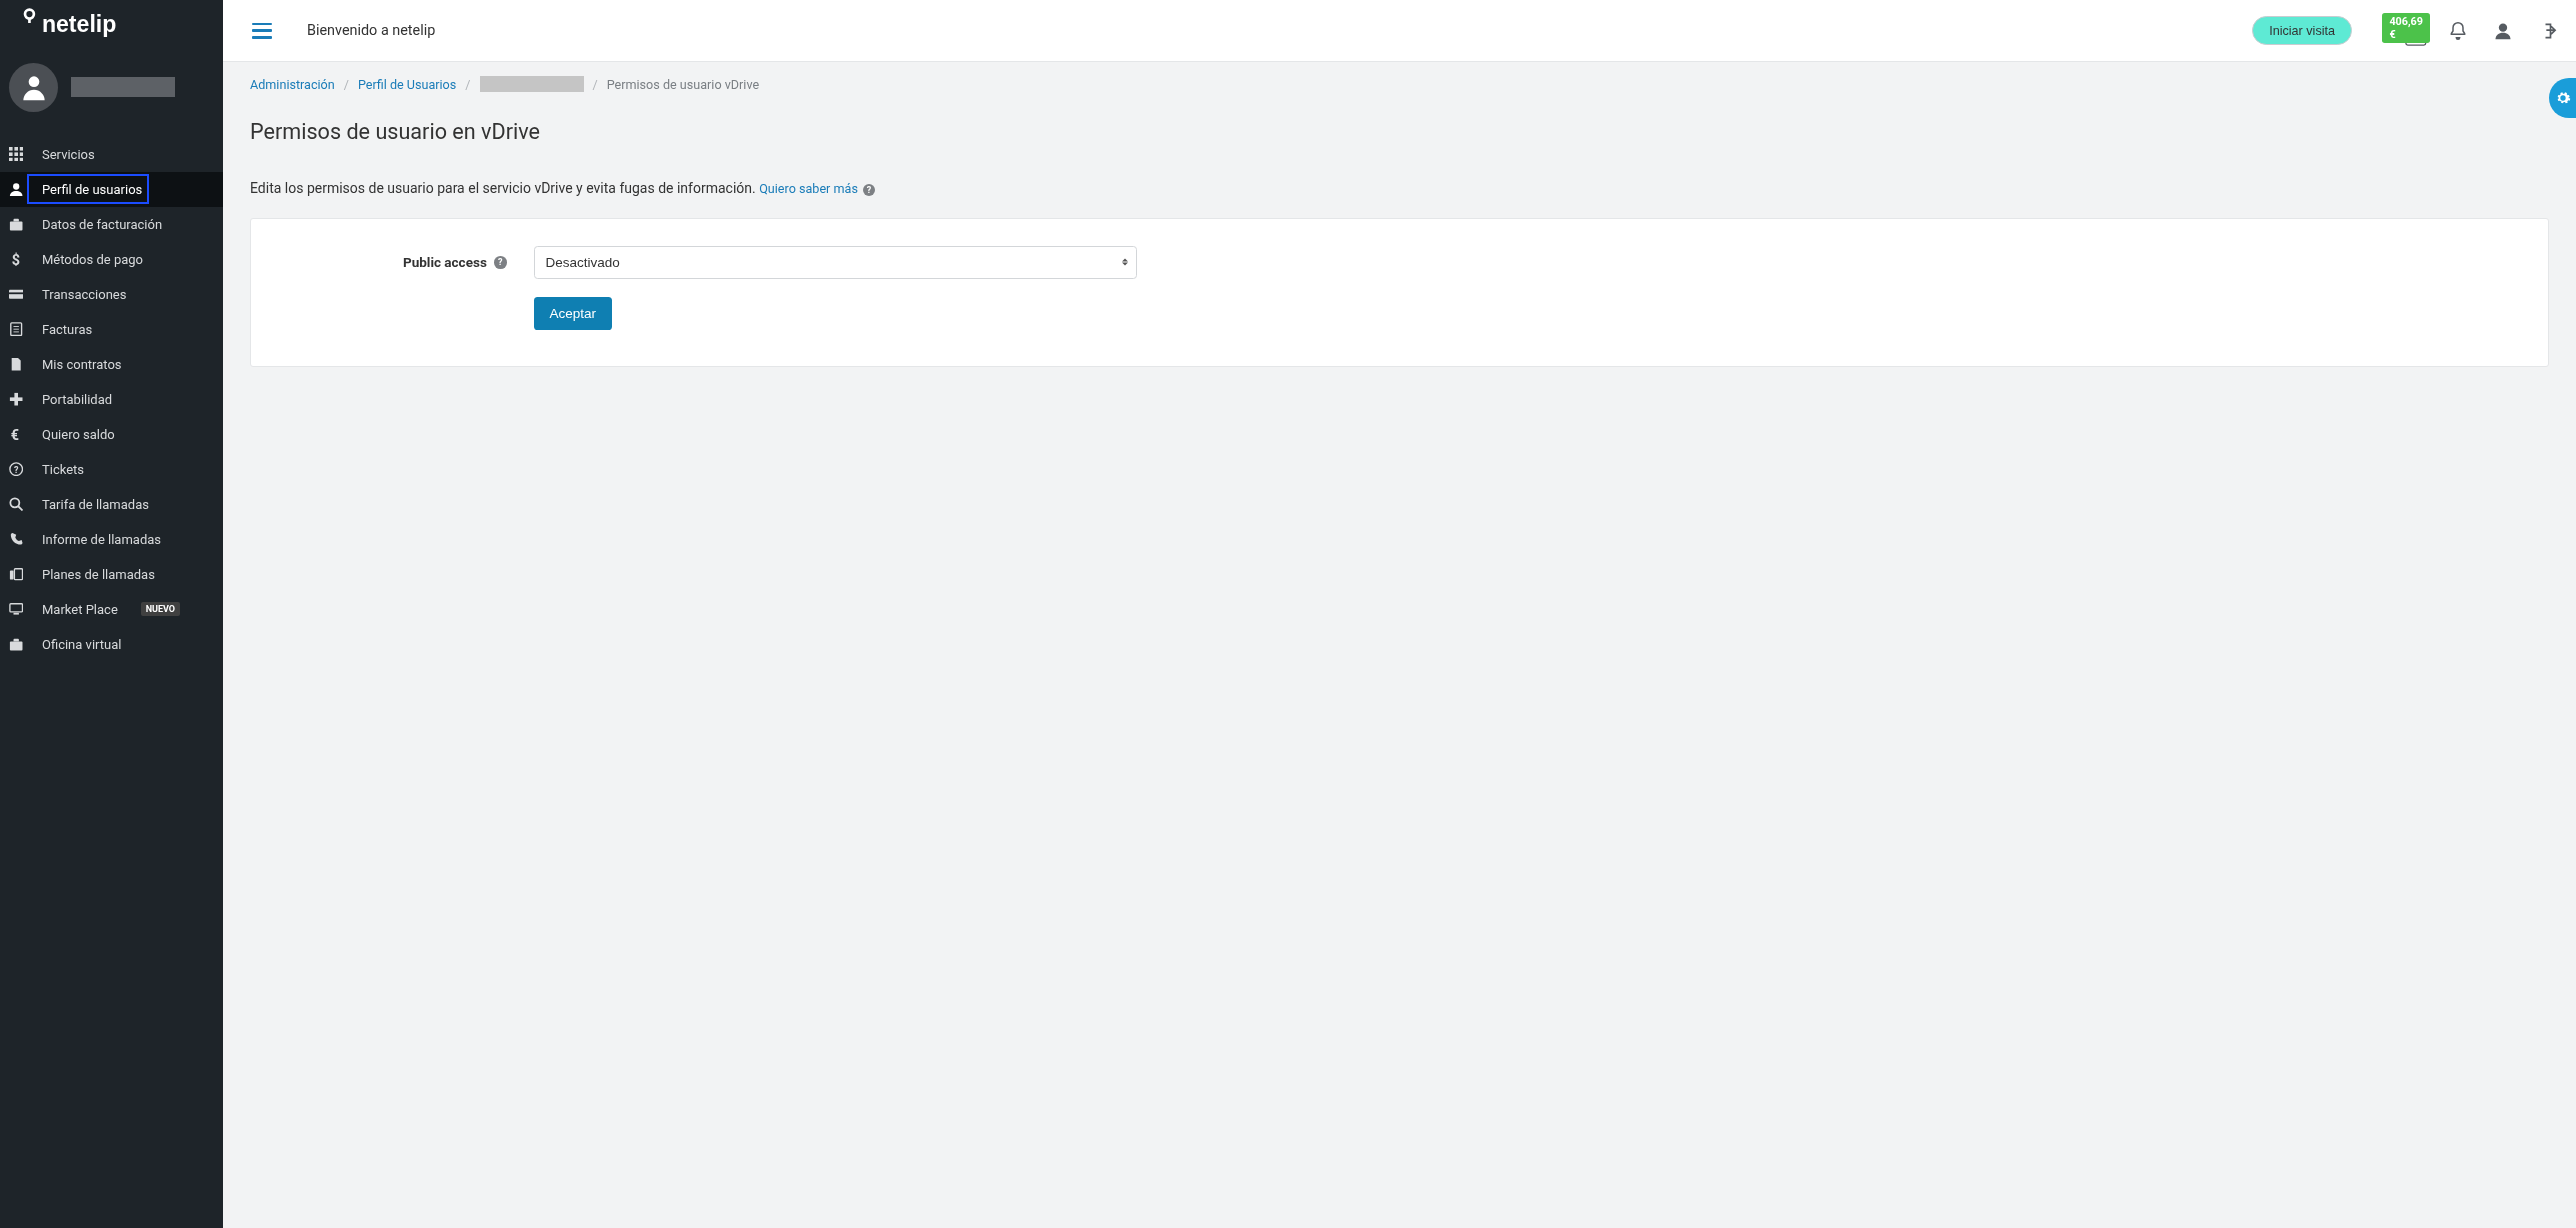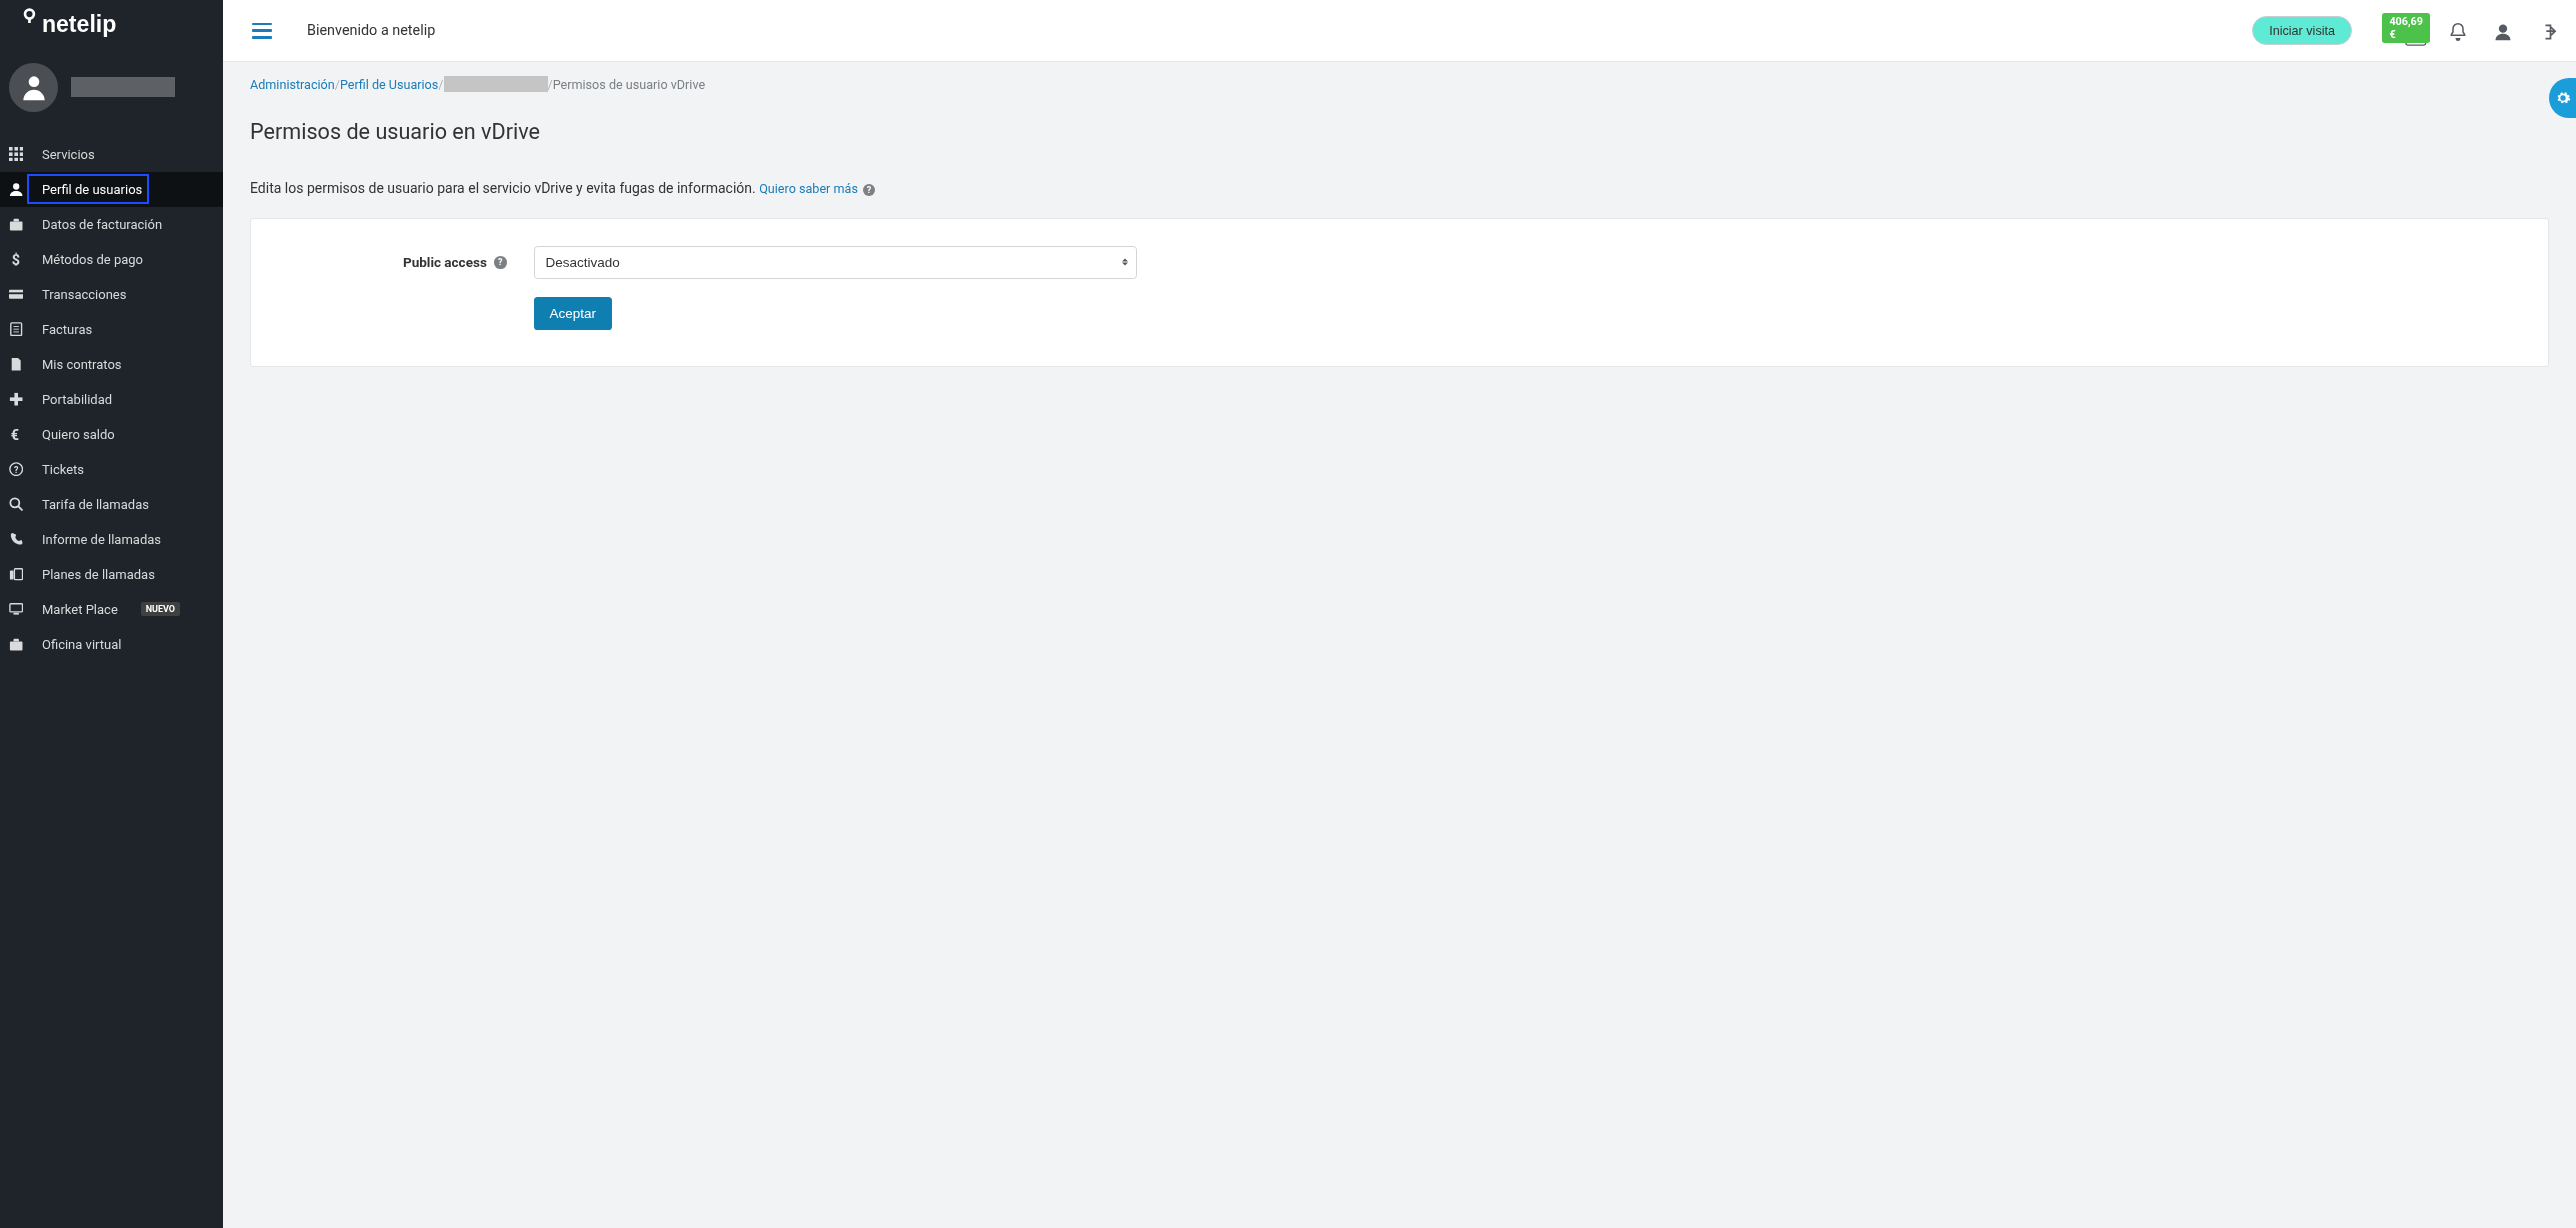--- a/index.html
+++ b/index.html
@@ -31,25 +31,25 @@
 .hamburger span { height: 2.7px; background: #1a7cb8; border-radius: 0.9px; }
 .welcome { font-size: 14.4px; color: #333; }
 .topbar-spacer { flex: 1; }
 .visit-btn { background: #5eead4; border: 0.9px solid #c9ccd0; border-radius: 16px; padding: 6.3px 16px; font-size: 12.6px; cursor: pointer; color: #333; }
 .credit-badge { position: relative; display: flex; align-items: flex-end; }
 .credit-amount { background: #4cc24a; color: #fff; font-size: 10.8px; font-weight: 700; padding: 1.8px 7.2px; border-radius: 2.7px; position: absolute; top: -1.8px; right: -3.6px; }
 .wallet-icon { width: 21.6px; height: 18px; margin-top: 12.6px; }
 .wallet-icon svg { width: 21.6px; height: 18px; fill: none; stroke: #565b61; stroke-width: 1.5; }
 .topbar-icon { width: 27px; height: 27px; display: flex; align-items: center; justify-content: center; cursor: pointer; }
 .topbar-icon svg { width: 20px; height: 20px; fill: #565b61; }
-.topbar-right { display: flex; align-items: flex-end; gap: 18px; margin-left: 18px; }
+.topbar-right { display: flex; align-items: center; gap: 18px; margin-left: 18px; }
 
 
 .content-wrap { position: relative; padding: 0; flex:1;}
-.breadcrumb { padding: 14.4px 27px 12.6px; font-size: 12.6px; color: #8a8f94; display: flex; align-items: center; }
+.breadcrumb { padding: 14.4px 27px 12.6px; font-size: 12.6px; color: #8a8f94; display: flex; align-items: center; gap: 9px; }
 .breadcrumb a { color: #1a7cb8; text-decoration: none; }
 .breadcrumb .sep { color: #b0b4b8; }
 .breadcrumb .bc-redacted { width: 104px; height: 16px; background: #c5c5c5; display: inline-block; }
 .breadcrumb .current { color: #7a7f84; }
 
 .settings-fab { position: absolute; right: 0; top: 16px; background: #1a9dd9; width: 27px; height: 40px; border-radius: 20px 0 0 20px; display: flex; align-items: center; justify-content: center; cursor: pointer; }
 .settings-fab svg { width: 16px; height: 16px; fill: #fff; }
 
 .page-section { padding: 14.4px 27px 27px; }
 .page-title { font-size: 21.6px; color: #333; font-weight: 400; margin-bottom: 36px; }

